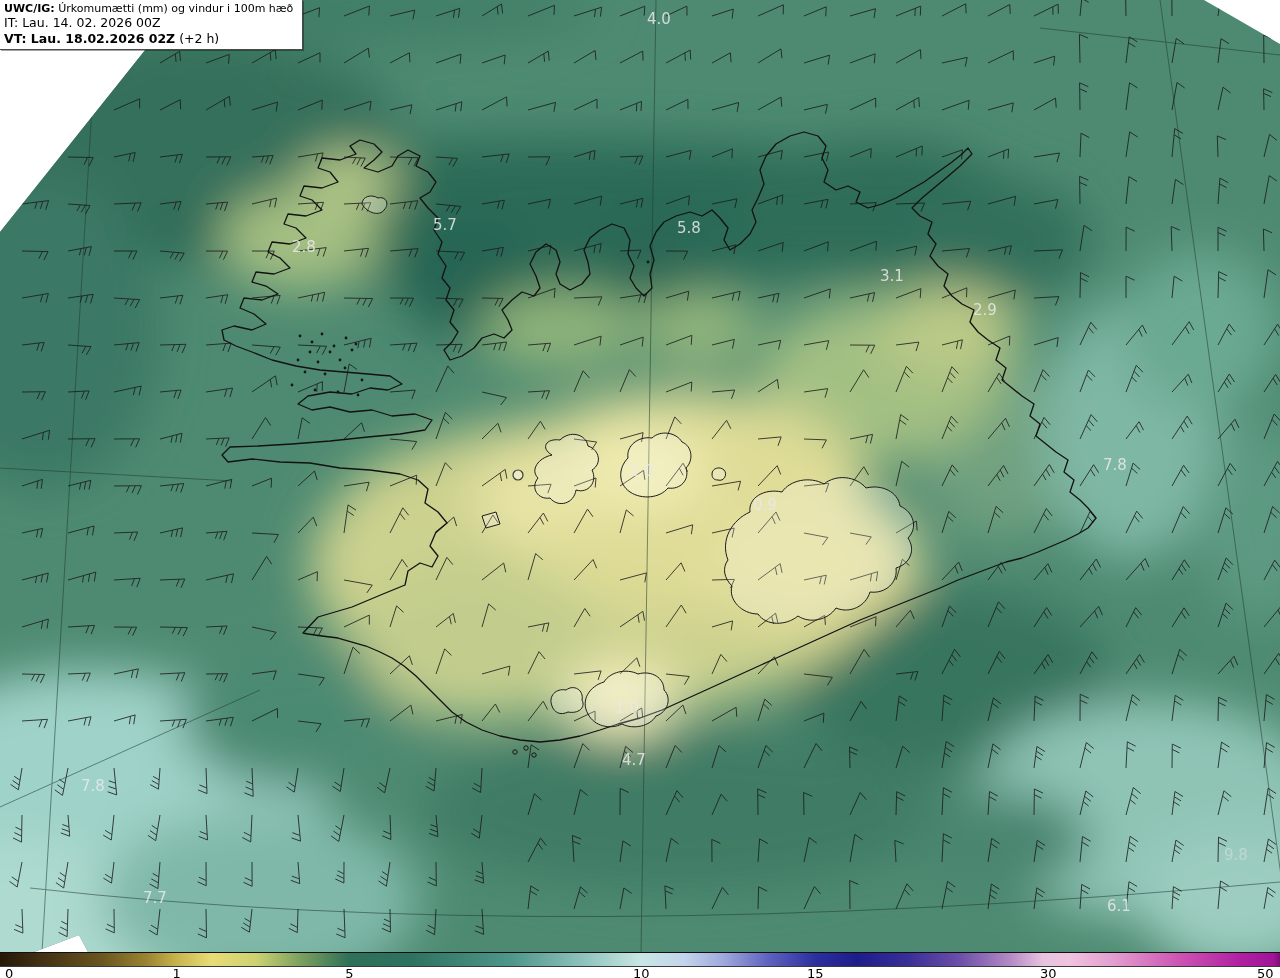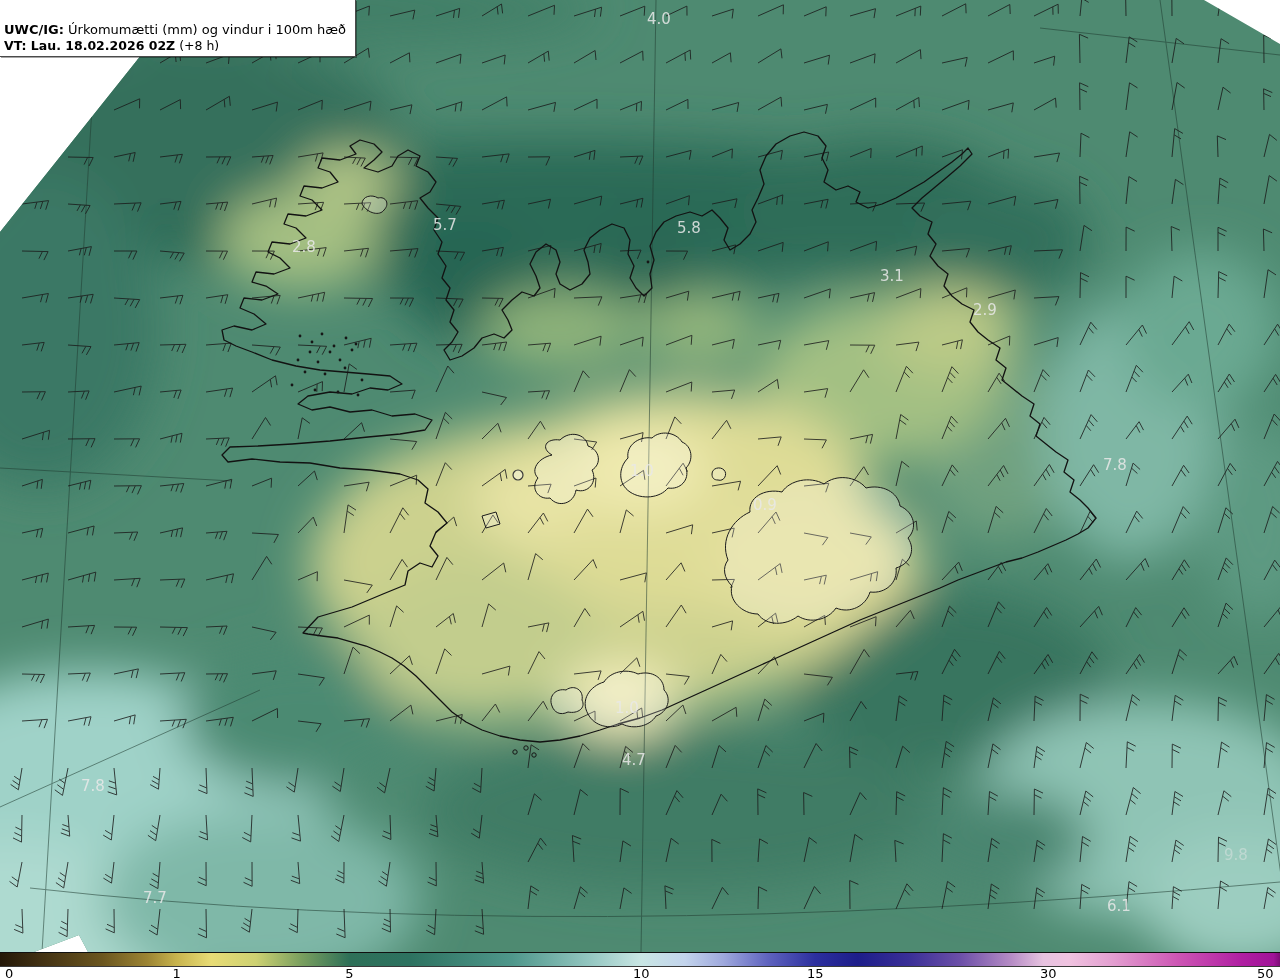--- a/index.html
+++ b/index.html
@@ -3,21 +3,21 @@
 <meta charset="utf-8">
 <style>
   html,body{margin:0;padding:0;background:#ffffff;}
   .stage{position:relative;width:1280px;height:978px;overflow:hidden;background:#ffffff;
          font-family:"DejaVu Sans",sans-serif;}
   .stage svg{position:absolute;left:0;top:0;}
   
   .titlebox{position:absolute;left:0;top:0;background:#ffffff;border:1px solid #4a4a4a;
             border-left:none;border-top:none;box-shadow:1px 1px 0 rgba(0,0,0,.35);
             padding:2px 9px 3px 4px;color:#000;line-height:1.22;}
-  .titlebox .l1{font-size:13px;margin-top:20px;}
+  .titlebox .l1{font-size:11px;}
   .titlebox .l2,.titlebox .l3{font-size:12.5px;}
   .titlebox .b{font-weight:bold;}
   
   .colorbar{position:absolute;left:0;top:952px;width:1280px;height:26px;background:#ffffff;}
   .cb-grad{position:absolute;left:0;top:0;width:1280px;height:15px;
            border-top:1px solid #101010;border-bottom:1px solid #3a3a3a;box-sizing:border-box;}
   .cb-labels{position:absolute;left:0;top:15px;width:1280px;height:11px;}
   .cb-tick{position:absolute;top:-1px;font-size:13px;color:#000;transform:translateX(-50%);
            font-family:"DejaVu Sans",sans-serif;}
   .cb-tick.edge-l{transform:none;}
@@ -702,21 +702,22 @@
           <text x="93" y="791" fill="#e9e9e9" opacity="0.85" text-anchor="middle">7.8</text>
           <text x="155" y="903" fill="#e9e9e9" opacity="0.85" text-anchor="middle">7.7</text>
           <text x="1236" y="860" fill="#e9e9e9" opacity="0.45" text-anchor="middle">9.8</text>
           <text x="1119" y="911" fill="#e9e9e9" opacity="0.85" text-anchor="middle">6.1</text>
         </g>
       </g>
     </svg>
 
   <div class="titlebox">
     <div class="l1"><span class="b">UWC/IG:</span> <span>Úrkomumætti (mm) og vindur i 100m hæð</span></div>
-    <div class="l3"><span class="b">VT: Lau. 18.02.2026 02Z</span> <span>(+8 h)</span></div>
+    <div class="l2">IT: Lau. 14. 02. 2026 00Z</div>
+    <div class="l3"><span class="b">VT: Lau. 18.02.2026 02Z</span> <span>(+2 h)</span></div>
   </div>
 
   <div class="colorbar">
     <div class="cb-grad" id="cb-grad" style="background: linear-gradient(90deg, rgb(36, 24, 8) 0%, rgb(64, 47, 18) 3%, rgb(107, 86, 31) 8%, rgb(156, 132, 51) 11.5%, rgb(200, 180, 78) 13.8%, rgb(232, 220, 118) 16.5%, rgb(205, 209, 114) 20%, rgb(123, 160, 95) 23.5%, rgb(46, 112, 88) 27.3%, rgb(45, 114, 96) 32%, rgb(79, 151, 139) 40%, rgb(147, 198, 192) 46%, rgb(201, 230, 228) 50.1%, rgb(195, 212, 236) 53.5%, rgb(159, 169, 221) 56.5%, rgb(95, 99, 191) 60%, rgb(44, 47, 158) 63.7%, rgb(29, 29, 138) 67%, rgb(58, 47, 151) 71%, rgb(108, 79, 168) 75%, rgb(182, 140, 197) 79%, rgb(231, 195, 224) 81.5%, rgb(240, 195, 224) 83.5%, rgb(227, 158, 208) 87%, rgb(205, 86, 180) 92%, rgb(176, 31, 162) 97%, rgb(160, 20, 152) 99.5%, rgb(124, 13, 118) 100%);"></div>
     <div class="cb-labels" id="cb-labels">
         <span class="cb-tick edge-l" style="left: 0.4%;">0</span>
         <span class="cb-tick" style="left: 13.8%;">1</span>
         <span class="cb-tick" style="left: 27.3%;">5</span>
         <span class="cb-tick" style="left: 50.1%;">10</span>
         <span class="cb-tick" style="left: 63.7%;">15</span>

